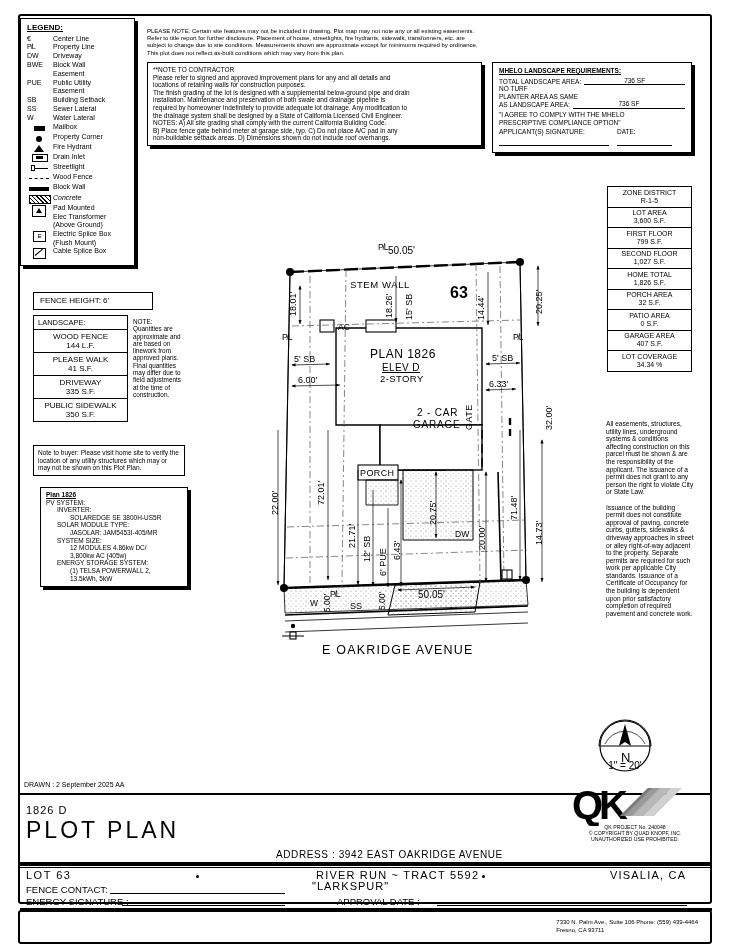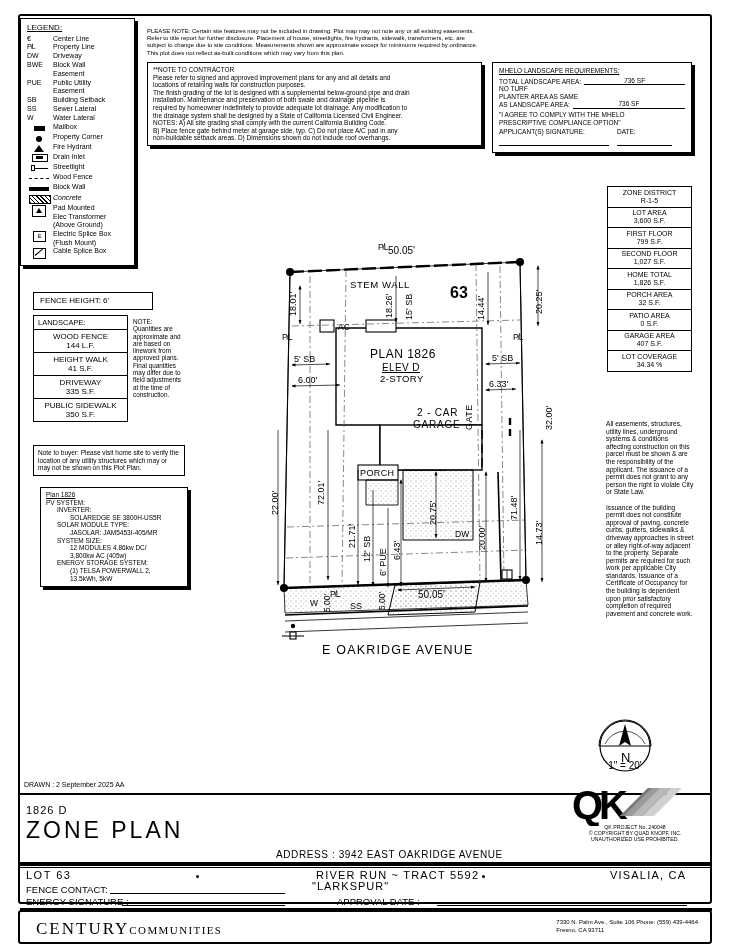--- a/index.html
+++ b/index.html
@@ -7,21 +7,21 @@
        font-family:"Liberation Sans", sans-serif;color:#000;overflow:hidden;}
   .sheet{position:absolute;left:18px;top:14px;width:694px;height:890px;
          border:2px solid #000;border-radius:3px;box-sizing:border-box;}
   .abs{position:absolute;}
   .box{border:1.5px solid #000;box-sizing:border-box;background:#fff;}
   .shadow{box-shadow:3px 3px 0 #000;}
   .t6{font-size:6px;line-height:7.2px;}
   .t65{font-size:6.5px;line-height:7.6px;}
   .t8{font-size:8px;line-height:9.5px;}
   .t10{font-size:10px;line-height:11.5px;}
-  .ul{text-decoration:underline;}
+  .ul{text-decoration:underline;font-weight:bold;}
 
   
   #legend{left:20px;top:18px;width:115px;padding:4px 5px 5px 6px;}
   #legend .row{display:flex;align-items:flex-start;margin-bottom:0.5px;}
   #legend .sym{width:26px;flex:0 0 26px;font-size:7px;line-height:8.4px;}
   #legend .lbl{font-size:7px;line-height:8.4px;}
   .gsym{display:inline-block;vertical-align:middle;}
   .sq-mail{width:11px;height:5px;background:#000;}
   .dot-pc{width:6px;height:6px;border-radius:50%;background:#000;margin-left:2px;}
   .tri-fh{width:0;height:0;border-left:5px solid transparent;border-right:5px solid transparent;border-bottom:7px solid #000;margin-left:1px;}
@@ -311,21 +311,21 @@
 
 <div class="abs box t8" id="fenceh">FENCE HEIGHT: 6'</div>
 
 <div class="abs" id="quant">
   <div class="hdr">LANDSCAPE:</div>
   <div class="cell">
       <div class="t8">WOOD FENCE</div>
       <div class="t8">144 L.F.</div>
     </div>
   <div class="cell">
-      <div class="t8">HEIGHT WALK</div>
+      <div class="t8">PLEASE WALK</div>
       <div class="t8">41 S.F.</div>
     </div>
   <div class="cell">
       <div class="t8">DRIVEWAY</div>
       <div class="t8">335 S.F.</div>
     </div>
   <div class="cell">
       <div class="t8">PUBLIC SIDEWALK</div>
       <div class="t8">350 S.F.</div>
     </div>
@@ -499,21 +499,21 @@
     <path d="M20,34 A22,22 0 0 1 60,34" fill="none" stroke="#000" stroke-width="0.7"></path>
     <path d="M40,14 L46,36 L40,32 L34,36 Z" fill="#000"></path>
     <text x="36" y="52" font-size="13" font-family="Liberation Sans, sans-serif">N</text>
   </svg>
 </div>
 <div class="abs t10" id="scale">1" = 20'</div>
 
 <div class="abs" id="drawn">DRAWN :  2 September 2025   AA</div>
 <div class="abs" id="tbar1"></div>
 <div class="abs" id="plan-no">1826  D</div>
-<div class="abs" id="plotplan">ZONE PLAN</div>
+<div class="abs" id="plotplan">PLOT PLAN</div>
 <div class="abs" id="addr">ADDRESS :  3942 EAST OAKRIDGE AVENUE</div>
 <div class="abs" id="tbar2"></div>
 <div class="abs" id="tbar2b"></div>
 <div class="abs" id="lot">LOT 63</div>
 <div class="abs" id="dot1"></div>
 <div class="abs" id="tract">RIVER RUN ~ TRACT 5592</div>
 <div class="abs" id="subname">"LARKSPUR"</div>
 <div class="abs" id="dot2"></div>
 <div class="abs" id="city">VISALIA, CA</div>
 <div class="abs" id="salesc">FENCE CONTACT:</div>
@@ -533,20 +533,17 @@
     <polygon points="48,30 76,2 80,2 52,30" fill="#7a7a7a"></polygon>
   </svg>
 </div>
 <div class="abs" id="qkmeta">
   <div>QK PROJECT No. 240048</div>
   <div>©  COPYRIGHT BY QUAD KNOPF, INC.</div>
   <div>UNAUTHORIZED USE PROHIBITED.</div>
 </div>
 
 <div id="century">
-  <div id="cent-name">
-    <span class="big">CENTURY</span><span class="small">COMMUNITIES</span>
-  </div>
   <div id="cent-addr">
     <div>7330 N. Palm Ave., Suite 106   Phone:  (559) 439-4464</div>
     <div>Fresno, CA  93711</div>
   </div>
 </div>
 
 </body></html>

